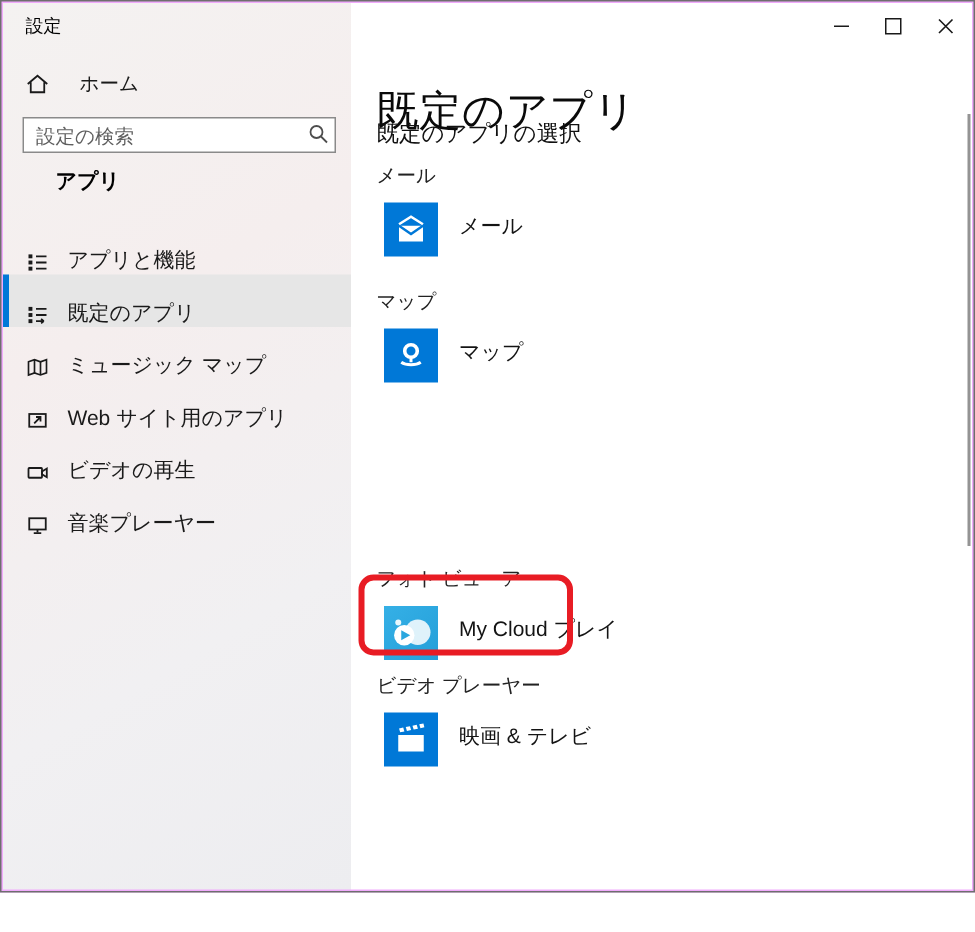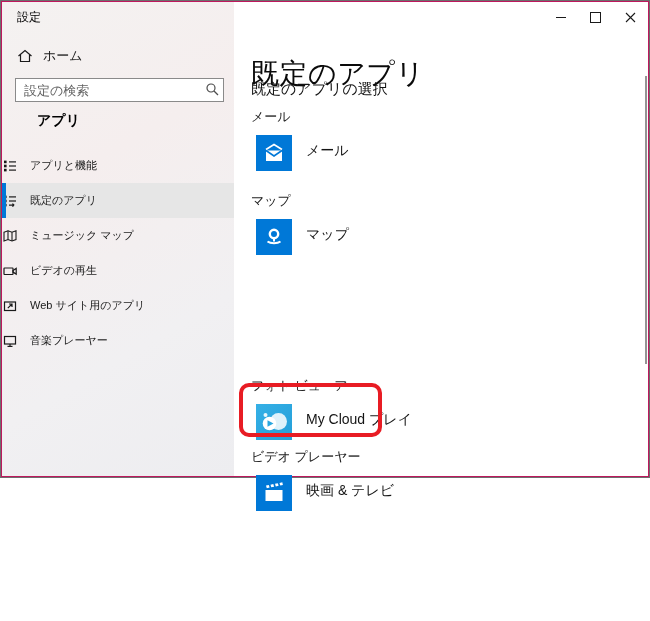--- a/index.html
+++ b/index.html
@@ -1,32 +1,32 @@
 <!DOCTYPE html>
 <html><head>
 <meta charset="utf-8">
 <style>
   html,body{margin:0;padding:0;background:#fff;}
   body{width:650px;height:621px;overflow:hidden;font-family:"Liberation Sans","DejaVu Sans",sans-serif;-webkit-font-smoothing:antialiased;}
-  .window{position:relative;width:650px;height:478px;box-sizing:border-box;border:1px solid #6e6e6e;background:#be185d;}
+  .window{position:relative;width:650px;height:595px;box-sizing:border-box;border:1px solid #6e6e6e;background:#f0abfc;}
 
   
   .sidebar{position:absolute;left:1px;top:1px;bottom:1px;width:232px;
     background:linear-gradient(150deg,#f4f2f1 0%,#f5eeee 35%,#f1f0f2 70%,#ededf0 100%);}
   .app-title{position:absolute;left:15px;top:7px;font-size:12px;color:#000;}
-  .home-row{position:absolute;left:15px;top:44px;display:flex;align-items:center;gap:10px;width:200px;height:20px;cursor:default;}
+  .home-row{position:absolute;left:15px;top:44px;display:flex;align-items:center;gap:20px;width:200px;height:20px;cursor:default;}
   .home-row .label{font-size:13px;color:#1a1a1a;}
   .search-input{position:absolute;left:13px;top:76px;width:209px;height:24px;box-sizing:border-box;
     border:1px solid #8a8a8a;background:#fff;padding:0 28px 0 8px;font-size:13px;color:#222;
     font-family:"Liberation Sans","DejaVu Sans",sans-serif;border-radius:0;outline:none;}
   .search-input::placeholder{color:#5f5f5f;opacity:1;}
   .search-glyph{position:absolute;left:203px;top:80px;}
   .sidebar-section{position:absolute;left:15px;top:110px;font-size:14px;font-weight:bold;color:#000;margin-left:20px;}
   .nav{position:absolute;left:0;top:146px;width:232px;}
-  .nav-item{position:relative;display:flex;align-items:center;gap:12px;height:35px;font-size:11px;color:#1a1a1a;cursor:default;}
+  .nav-item{position:relative;display:flex;align-items:flex-end;gap:12px;height:35px;padding-left:15px;font-size:14px;color:#1a1a1a;cursor:default;}
   .nav-item .ico{width:16px;height:16px;flex:0 0 16px;display:flex;align-items:center;justify-content:center;}
   .nav-item.selected{background:#e6e6e6;}
   .nav-item.selected::before{content:"";position:absolute;left:0;top:0;bottom:0;width:4px;background:#0078d7;}
 
   
   .main{position:absolute;left:233px;top:1px;right:1px;bottom:1px;background:#fff;}
   .win-controls{position:absolute;top:0;right:0;display:flex;}
   .win-btn{width:35px;height:30px;display:flex;align-items:center;justify-content:center;cursor:default;}
   .min-glyph{width:10px;height:0;border-top:1px solid #1a1a1a;display:block;}
   .max-glyph{width:9px;height:9px;border:1px solid #1a1a1a;display:block;}
@@ -110,35 +110,35 @@
             <line x1="6" y1="2.8" x2="6" y2="11.6"></line>
               <line x1="10" y1="4.2" x2="10" y2="13"></line>
           </svg>
         </span>
         <span>ミュージック マップ</span>
       </div>
 
       <div class="nav-item">
         <span class="ico">
           <svg width="16" height="16" viewBox="0 0 16 16" fill="none" stroke="#1a1a1a" stroke-width="1.2">
+            <rect x="2.5" y="4" width="11" height="8.5"></rect>
+            <path d="M5.8 10.2 L10 6 M7 6 H10 V9"></path>
+          </svg>
+        </span>
+        <span>Web サイト用のアプリ</span>
+      </div>
+
+      <div class="nav-item">
+        <span class="ico">
+          <svg width="16" height="16" viewBox="0 0 16 16" fill="none" stroke="#1a1a1a" stroke-width="1.2">
             <rect x="2" y="5" width="9" height="6.5" rx="0.5"></rect>
             <path d="M11 7.4 L14.2 5.4 V11.1 L11 9.1 Z"></path>
           </svg>
         </span>
         <span>ビデオの再生</span>
-      </div>
-
-      <div class="nav-item">
-        <span class="ico">
-          <svg width="16" height="16" viewBox="0 0 16 16" fill="none" stroke="#1a1a1a" stroke-width="1.2">
-            <rect x="2.5" y="4" width="11" height="8.5"></rect>
-            <path d="M5.8 10.2 L10 6 M7 6 H10 V9"></path>
-          </svg>
-        </span>
-        <span>Web サイト用のアプリ</span>
       </div>
 
       <div class="nav-item">
         <span class="ico">
           <svg width="16" height="16" viewBox="0 0 16 16" fill="none" stroke="#1a1a1a" stroke-width="1.2">
             <rect x="2.5" y="3.5" width="11" height="7.5"></rect>
             <line x1="8" y1="11" x2="8" y2="13"></line>
               <line x1="5.5" y1="13.4" x2="10.5" y2="13.4"></line>
           </svg>
         </span>

